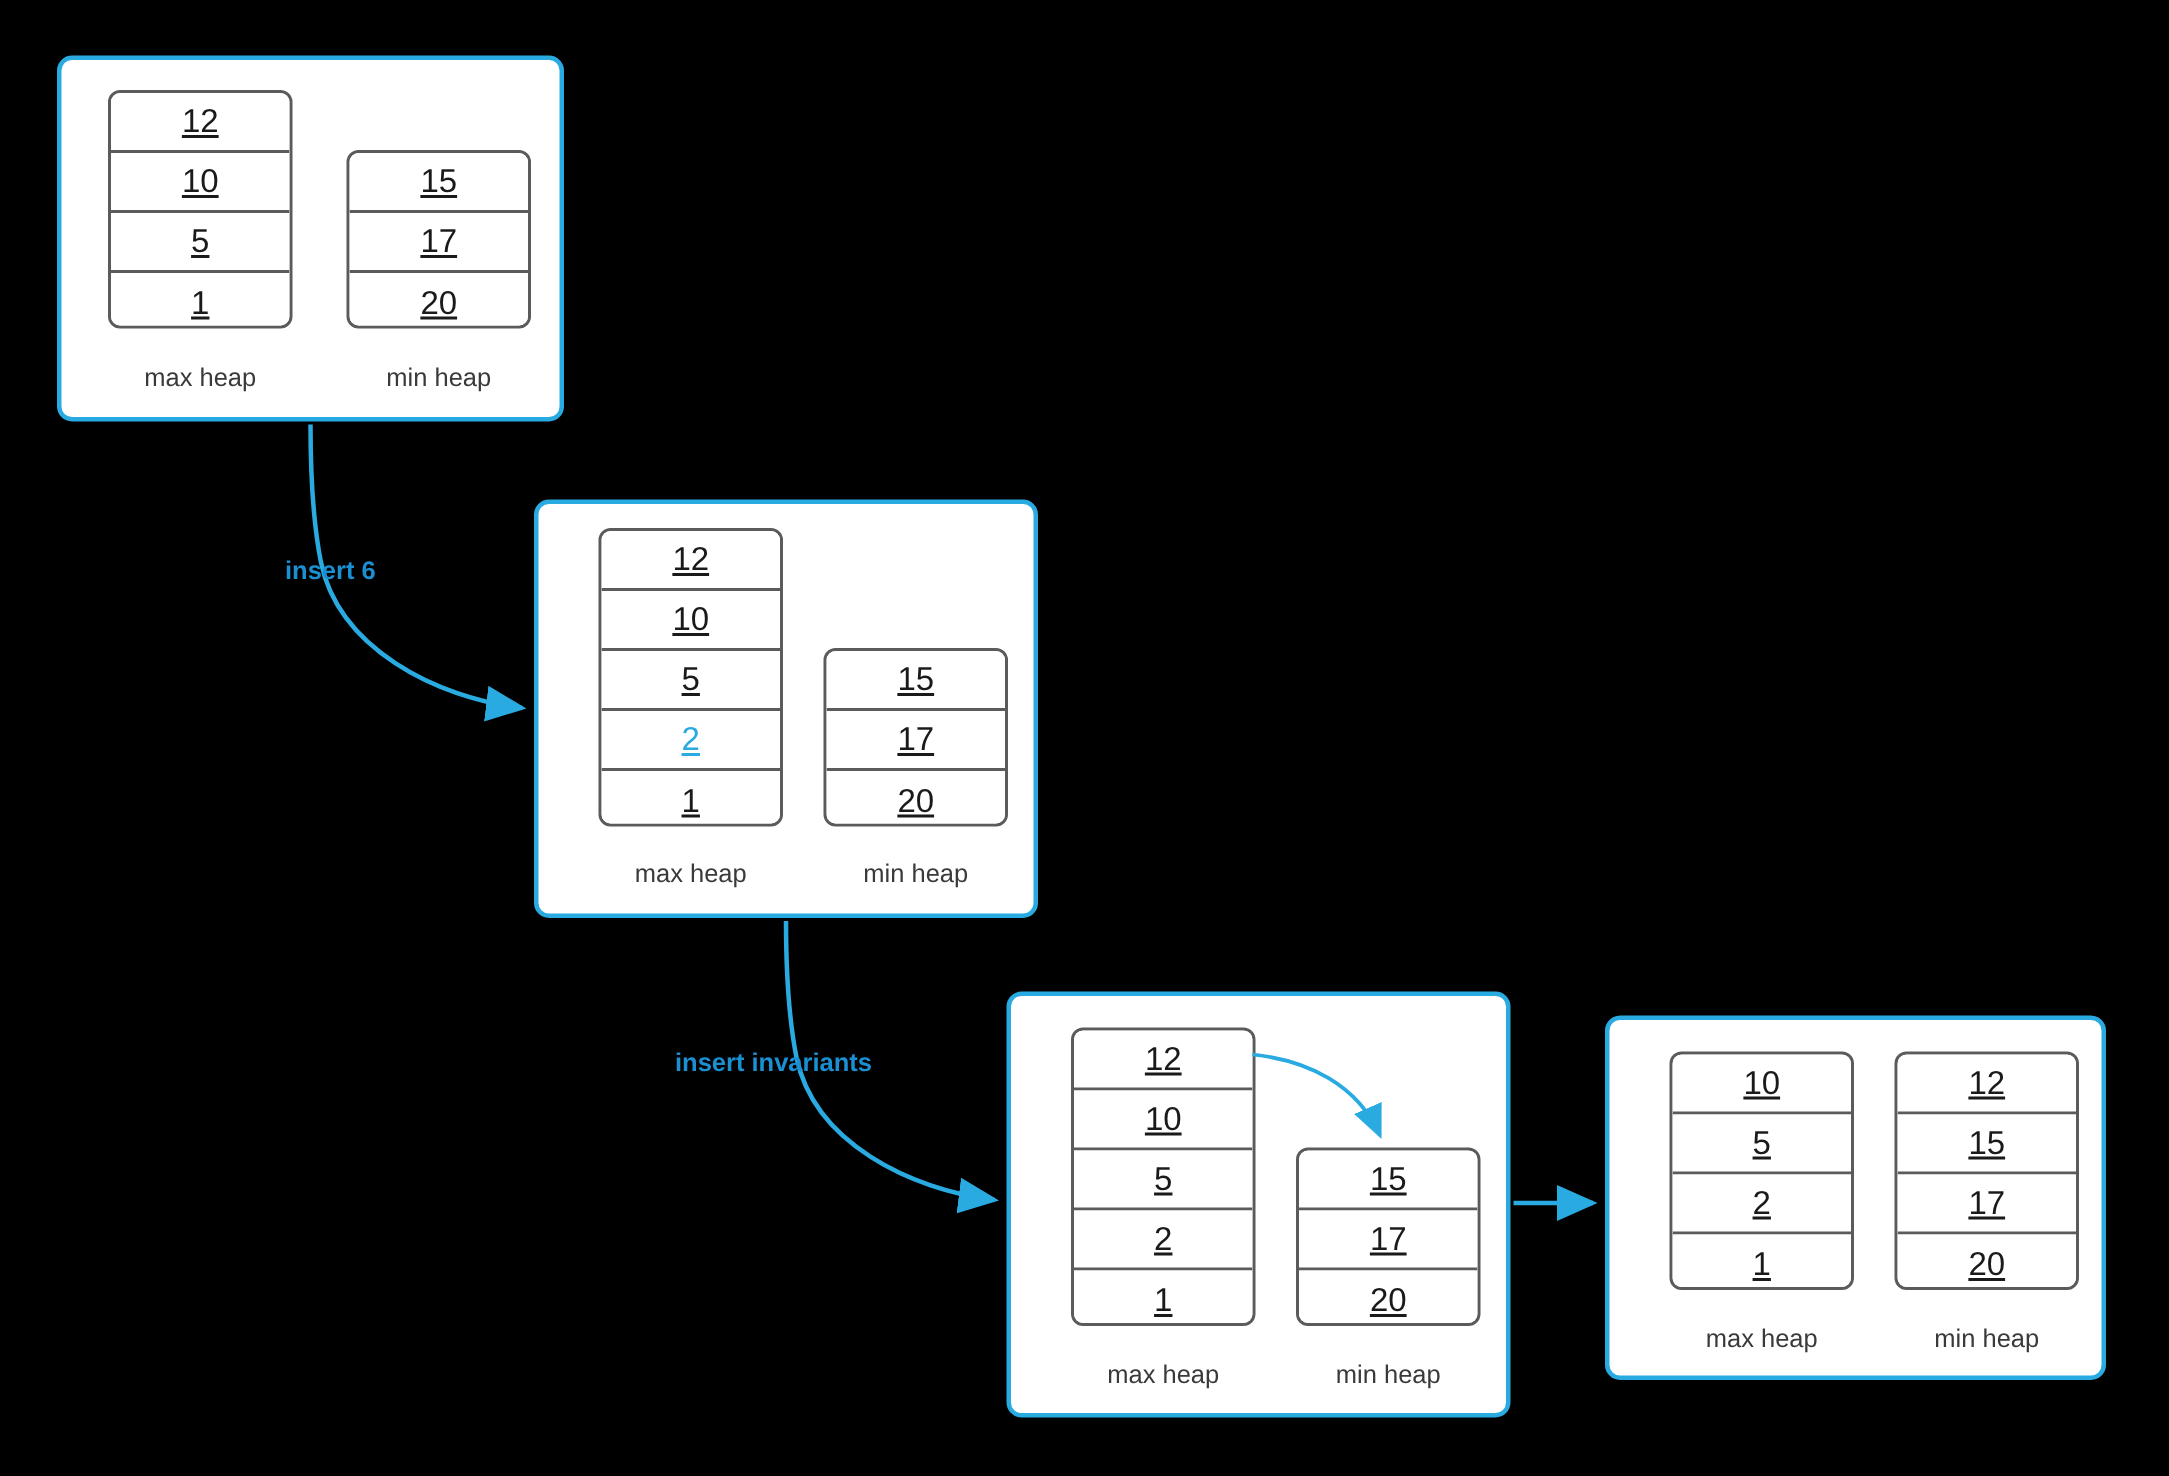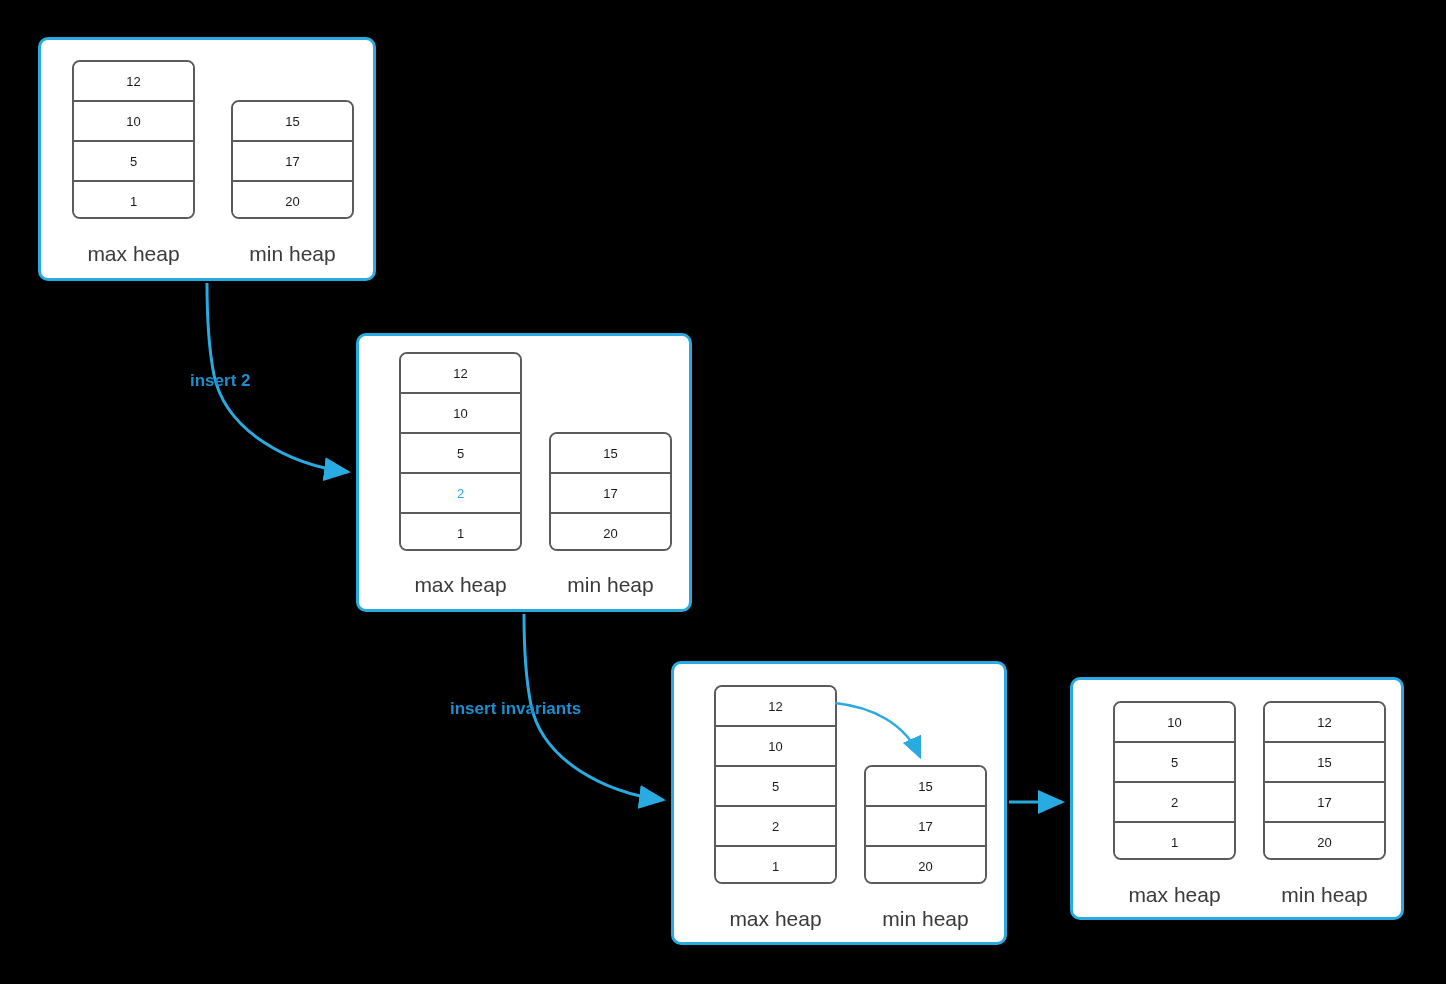--- a/index.html
+++ b/index.html
@@ -32,37 +32,38 @@
     border-radius: 8px;
     box-sizing: border-box;
     background: #ffffff;
     overflow: hidden;
   }
   .cell {
     box-sizing: border-box;
     display: flex;
     align-items: center;
     justify-content: center;
-    font-size: 13px;
+    font-size: 22px;
     color: #1a1a1a;
     border-bottom: 2px solid #5b5b5b;
     background: #ffffff;
     font-family: "Liberation Sans", sans-serif;
+    text-decoration: underline;
   }
   .cell:last-child {
     border-bottom: none;
   }
   .cell.hl {
     color: #29abe2;
   }
 
   
   .caption {
     position: absolute;
-    font-size: 21px;
+    font-size: 17px;
     color: #3a3a3a;
     text-align: center;
     white-space: nowrap;
     font-family: "Liberation Sans", sans-serif;
   }
 
   
   .edge-label {
     position: absolute;
     font-size: 17px;
@@ -166,16 +167,16 @@
 
     <path d="M 207,283 C 207,310 208,345 214,375 C 226,432 290,465 348,472" fill="none" stroke="#29abe2" stroke-width="3" marker-end="url(#ah)"></path>
 
     <path d="M 524,614 C 524,642 525,675 531,705 C 543,762 607,793 663,800" fill="none" stroke="#29abe2" stroke-width="3" marker-end="url(#ah)"></path>
 
     <path d="M 1009,802 L 1062,802" fill="none" stroke="#29abe2" stroke-width="3" marker-end="url(#ah)"></path>
 
     <path d="M 835,703 C 872,707 905,723 920,757" fill="none" stroke="#29abe2" stroke-width="2.5" marker-end="url(#ah2)"></path>
   </svg>
 
-  <div class="edge-label" style="left:190px; top:371px;">insert 2</div>
+  <div class="edge-label" style="left:190px; top:371px;">insert 6</div>
   <div class="edge-label" style="left:450px; top:699px;">insert invariants</div>
 
 </div>
 
 </body></html>

